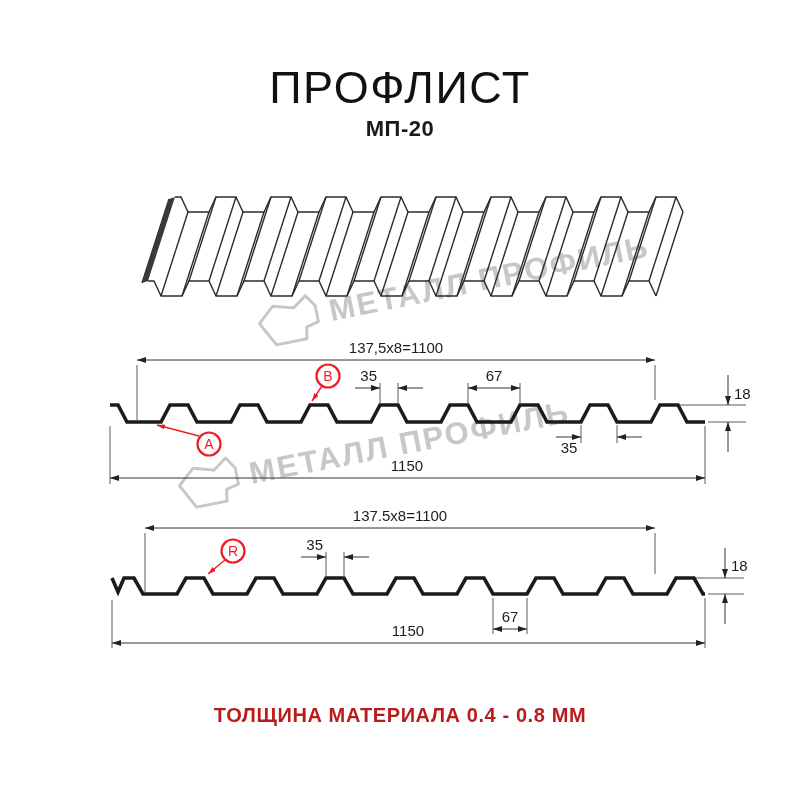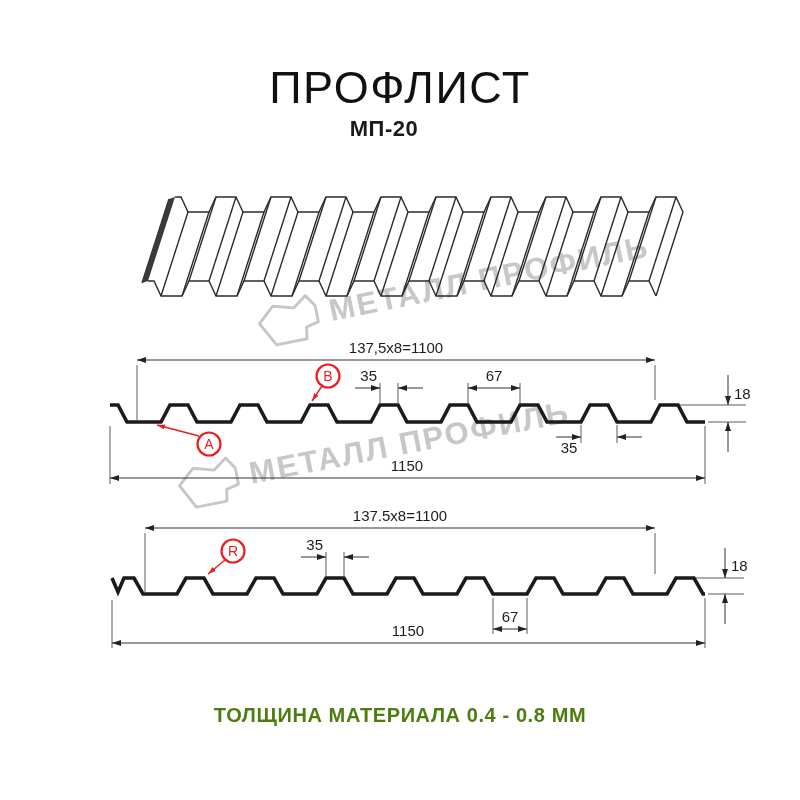--- a/index.html
+++ b/index.html
@@ -1,23 +1,23 @@
 <!DOCTYPE html>
 <html><head>
 <meta charset="utf-8">
 <style>
   html,body{margin:0;padding:0;background:#fff;}
   .page{position:relative;width:800px;height:800px;background:#fff;overflow:hidden;
         font-family:"Liberation Sans", sans-serif;}
   .title{position:absolute;top:62px;left:0;width:800px;text-align:center;
          font-size:45px;font-weight:normal;letter-spacing:1.5px;color:#111;}
-  .subtitle{position:absolute;top:116px;left:0;width:768px;text-align:center;
+  .subtitle{position:absolute;top:116px;left:16px;width:768px;text-align:center;
          font-size:22px;font-weight:bold;letter-spacing:.5px;color:#1a1a1a;}
   .footer{position:absolute;top:704px;left:0;width:800px;text-align:center;
-         font-size:20px;font-weight:bold;letter-spacing:.6px;color:#4d7c0f;}
+         font-size:20px;font-weight:bold;letter-spacing:.6px;color:#b91c1c;}
   .watermark{position:absolute;display:flex;align-items:center;gap:11px;
          transform-origin:0 50%;pointer-events:none;}
   .wm1{left:258px;top:300px;transform:rotate(-11.5deg);}
   .wm2{left:178px;top:462px;transform:rotate(-11deg);}
   .wm-text{font-size:31px;font-weight:bold;letter-spacing:2px;color:#c7c7c7;white-space:nowrap;}
   .wm-logo path{fill:none;stroke:#c7c7c7;stroke-width:3;stroke-linejoin:round;}
   svg.drawing{position:absolute;left:0;top:0;}
   svg text{font-family:"Liberation Sans", sans-serif;font-size:15px;fill:#1d1d1d;}
   .prof{fill:none;stroke:#1b1b1b;stroke-width:3.6;stroke-linejoin:miter;}
   .ext line{stroke:#5a5a5a;stroke-width:1;}

